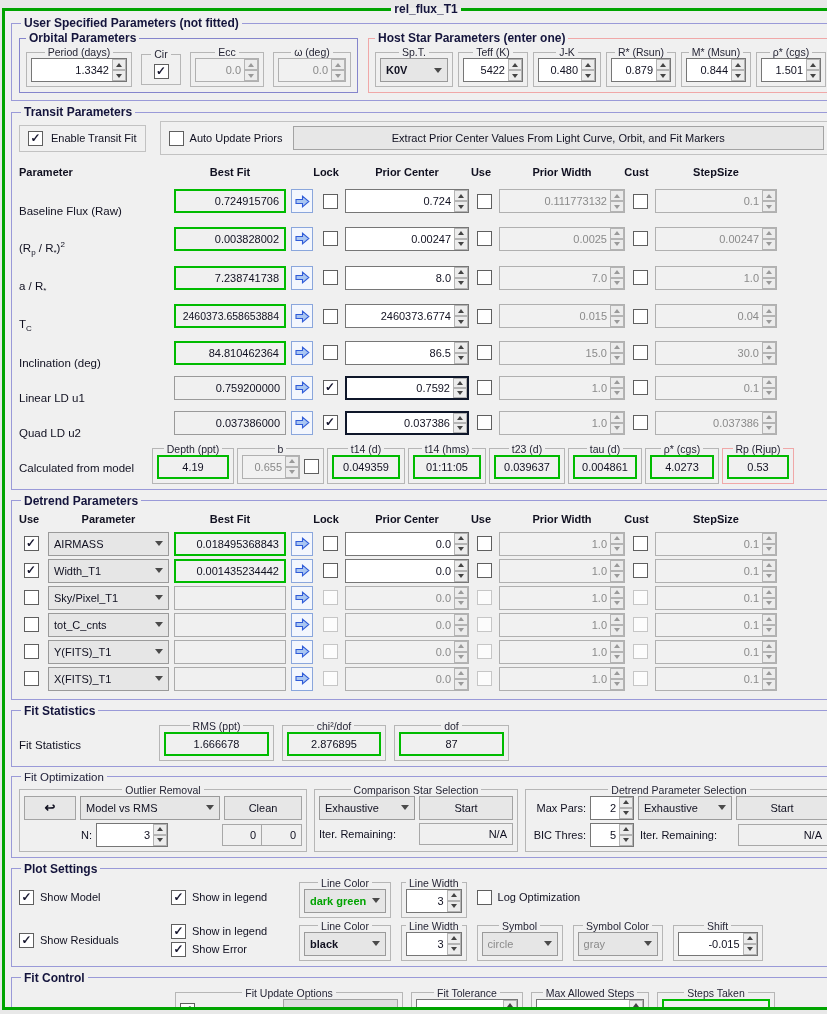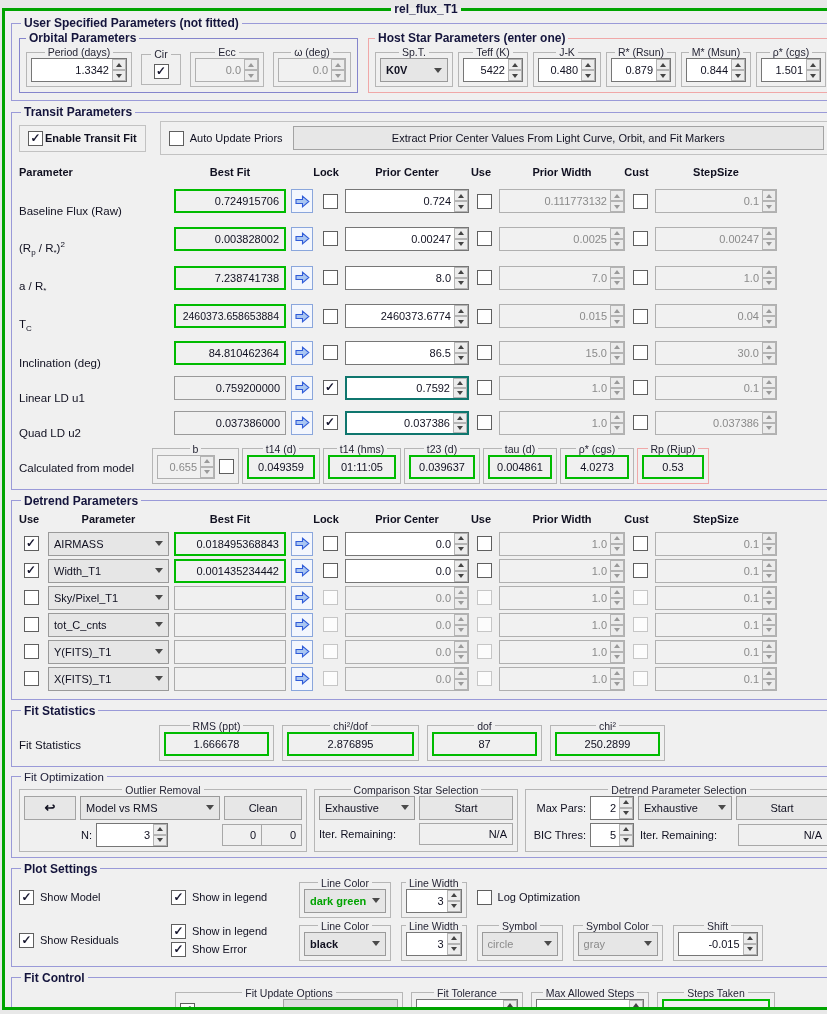--- a/index.html
+++ b/index.html
@@ -31,21 +31,21 @@
   .spin .val{flex:1;display:flex;align-items:center;justify-content:flex-end;padding:0 3px;white-space:nowrap;overflow:hidden;}
   .spin .sb{width:14px;display:flex;flex-direction:column;}
   .spin .sb b{flex:1;background:#ececec;border:1px solid #b4b4b4;display:flex;align-items:center;justify-content:center;}
   .spin .sb b::after{content:"";width:0;height:0;border-left:3px solid transparent;border-right:3px solid transparent;}
   .spin .sb b.u::after{border-bottom:4px solid #444;}
   .spin .sb b.d::after{border-top:4px solid #444;}
   .spin.dis{background:#f1f1f1;border-color:#b0b0b0;}
   .spin.dis .val{color:#8a8a8a;}
   .spin.dis .sb b.u::after{border-bottom-color:#9a9a9a;}
   .spin.dis .sb b.d::after{border-top-color:#9a9a9a;}
-  .spin.gold{border:2px solid #0f766e;}
+  .spin.gold{border:2px solid #0f172a;}
 
   
   .gval{height:24px;box-sizing:border-box;border:2px solid #00bb00;background:#f0f0f0;display:flex;align-items:center;justify-content:flex-end;padding:0 5px;white-space:nowrap;overflow:hidden;}
   .gval.c{justify-content:center;}
   .pbox{height:24px;box-sizing:border-box;border:1px solid #9a9a9a;background:#f0f0f0;display:flex;align-items:center;justify-content:flex-end;padding:5px 5px;white-space:nowrap;}
   .ebox{height:24px;box-sizing:border-box;border:1px solid #ababab;background:#f0f0f0;}
   .cnt{height:22px;box-sizing:border-box;border:1px solid #a8a8a8;background:#f0f0f0;display:flex;align-items:center;justify-content:flex-end;padding:0 5px;}
 
   
   .cb{width:15px;height:15px;box-sizing:border-box;background:#fff;border:1px solid #5f5f5f;display:inline-flex;align-items:center;justify-content:center;flex:0 0 auto;}
@@ -66,21 +66,21 @@
 
   .plabel{font-size:11.5px;color:#101020;white-space:nowrap;margin-top:20px;}
   sub,sup{font-size:8px;}
 
   
   .cols9{display:grid;grid-template-columns:150px 112px 24px 20px 124px 20px 126px 20px 122px;column-gap:5px;align-items:center;margin-bottom:3px;}
   .cols10{display:grid;grid-template-columns:24px 121px 112px 24px 20px 124px 20px 126px 20px 122px;column-gap:5px;align-items:center;margin-bottom:3px;}
   .cols9 .cb,.cols10 .cb{justify-self:center;}
   .cols9 .spin,.cols10 .spin,.cols10 .dd{width:100%;}
   .hdr{font-weight:bold;font-size:11px;height:20px;}
-  .enbox{display:flex;align-items:center;gap:2px;border:1px solid #c2c2c2;padding:5px 8px;font-weight:bold;}
+  .enbox{display:flex;align-items:center;gap:8px;border:1px solid #c2c2c2;padding:5px 8px;}
   .strip{display:flex;align-items:center;gap:10px;border:1px solid #c2c2c2;padding:4px 8px;flex:1;}
   .cblbl{display:flex;align-items:center;gap:6px;white-space:nowrap;}
 </style>
 </head>
 <body>
 
 <fieldset class="frame">
   <legend>rel_flux_T1</legend>
 
   <fieldset class="sec" style="padding-bottom:7px;">
@@ -446,20 +446,24 @@
           <span class="val">0.037386</span>
           <span class="sb">
             <b class="u"></b>
             <b class="d"></b>
           </span>
         </div>
     </div>
 
     <div class="flexrow" style="gap:3px;align-items:flex-end;margin-top:3px;">
       <div class="plabel" style="width:130px;padding-bottom:10px;">Calculated from model</div>
+      <fieldset class="mini" style="width:82px;">
+        <legend>Depth (ppt)</legend>
+        <div class="gval c">4.19</div>
+      </fieldset>
       <fieldset class="mini" style="width:86px;">
         <legend>b</legend>
         <div class="flexrow" style="gap:4px;">
           <div class="spin dis" style="width:58px;">
               <span class="val">0.655</span>
               <span class="sb">
                 <b class="u"></b>
                 <b class="d"></b>
               </span>
             </div>
@@ -733,31 +737,27 @@
   </fieldset>
 
   <fieldset class="sec">
     <legend>Fit Statistics</legend>
     <div class="flexrow" style="gap:8px;align-items:flex-end;">
       <div class="plabel" style="width:132px;padding-bottom:10px;">Fit Statistics</div>
       <fieldset class="mini" style="width:115px;">
         <legend>RMS (ppt)</legend>
         <div class="gval c">1.666678</div>
       </fieldset>
-      <fieldset class="mini" style="width:137px;">
+      <fieldset class="mini" style="width:104px;">
         <legend>chi²/dof</legend>
         <div class="gval c">2.876895</div>
       </fieldset>
       <fieldset class="mini" style="width:115px;">
         <legend>dof</legend>
         <div class="gval c">87</div>
-      </fieldset>
-      <fieldset class="mini" style="width:115px;">
-        <legend>chi²</legend>
-        <div class="gval c">250.2899</div>
       </fieldset>
     </div>
   </fieldset>
 
   <fieldset class="sec">
     <legend class="norm">Fit Optimization</legend>
     <div class="flexrow" style="gap:7px;align-items:stretch;">
       <fieldset class="mini" style="width:288px;">
         <legend>Outlier Removal</legend>
         <div class="flexrow" style="gap:4px;">

